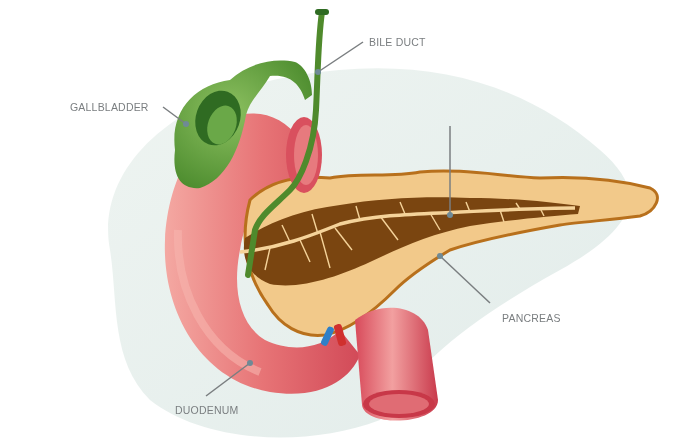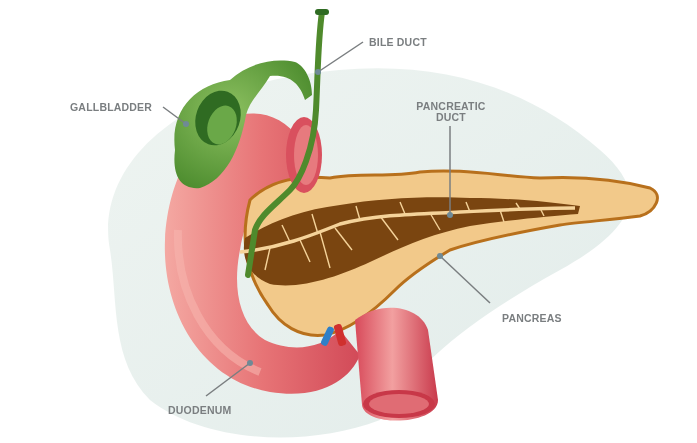--- a/index.html
+++ b/index.html
@@ -1,19 +1,19 @@
 <!DOCTYPE html>
 <html><head>
 <meta charset="utf-8">
 <style>
   html, body { margin: 0; padding: 0; background: #ffffff; }
   body { width: 697px; height: 443px; overflow: hidden; position: relative; font-family: "Liberation Sans", sans-serif; }
   #stage { position: absolute; left: 0; top: 0; width: 697px; height: 443px; }
   .label {
-    position: absolute; font-family: "Liberation Sans", sans-serif; font-weight: bold;
+    position: absolute; font-family: "Liberation Sans", sans-serif; font-weight: normal;
     font-size: 10.5px; color: #7a7e80; letter-spacing: 0.2px; white-space: nowrap; line-height: 11px;
   }
   .label.center { text-align: center; }
 </style>
 </head>
 <body>
 
 <div id="stage">
   <svg width="697" height="443" viewBox="0 0 697 443" xmlns="http://www.w3.org/2000/svg">
     <defs>
@@ -91,19 +91,15 @@
       <circle cx="186" cy="124" r="3"></circle>
         <circle cx="318" cy="72" r="3"></circle>
       <circle cx="450" cy="215" r="3"></circle>
         <circle cx="440" cy="256" r="3"></circle>
         <circle cx="250" cy="363" r="3"></circle>
     </g>
   </svg>
 
   <div class="label" style="left:70px; top:102px;">GALLBLADDER</div>
   <div class="label" style="left:369px; top:37px;">BILE DUCT</div>
-  <div class="label center" style="left:410px; top:101px; width:82px;">
-    <div>PANCREATIC</div>
-    <div>DUCT</div>
-  </div>
   <div class="label" style="left:460px; top:313px;padding-left:42px;">PANCREAS</div>
-  <div class="label" style="left:168px; top:405px;">DUODENUM</div>
+  <div class="label" style="left:175px; top:405px;">DUODENUM</div>
 </div>
 
 </body></html>

